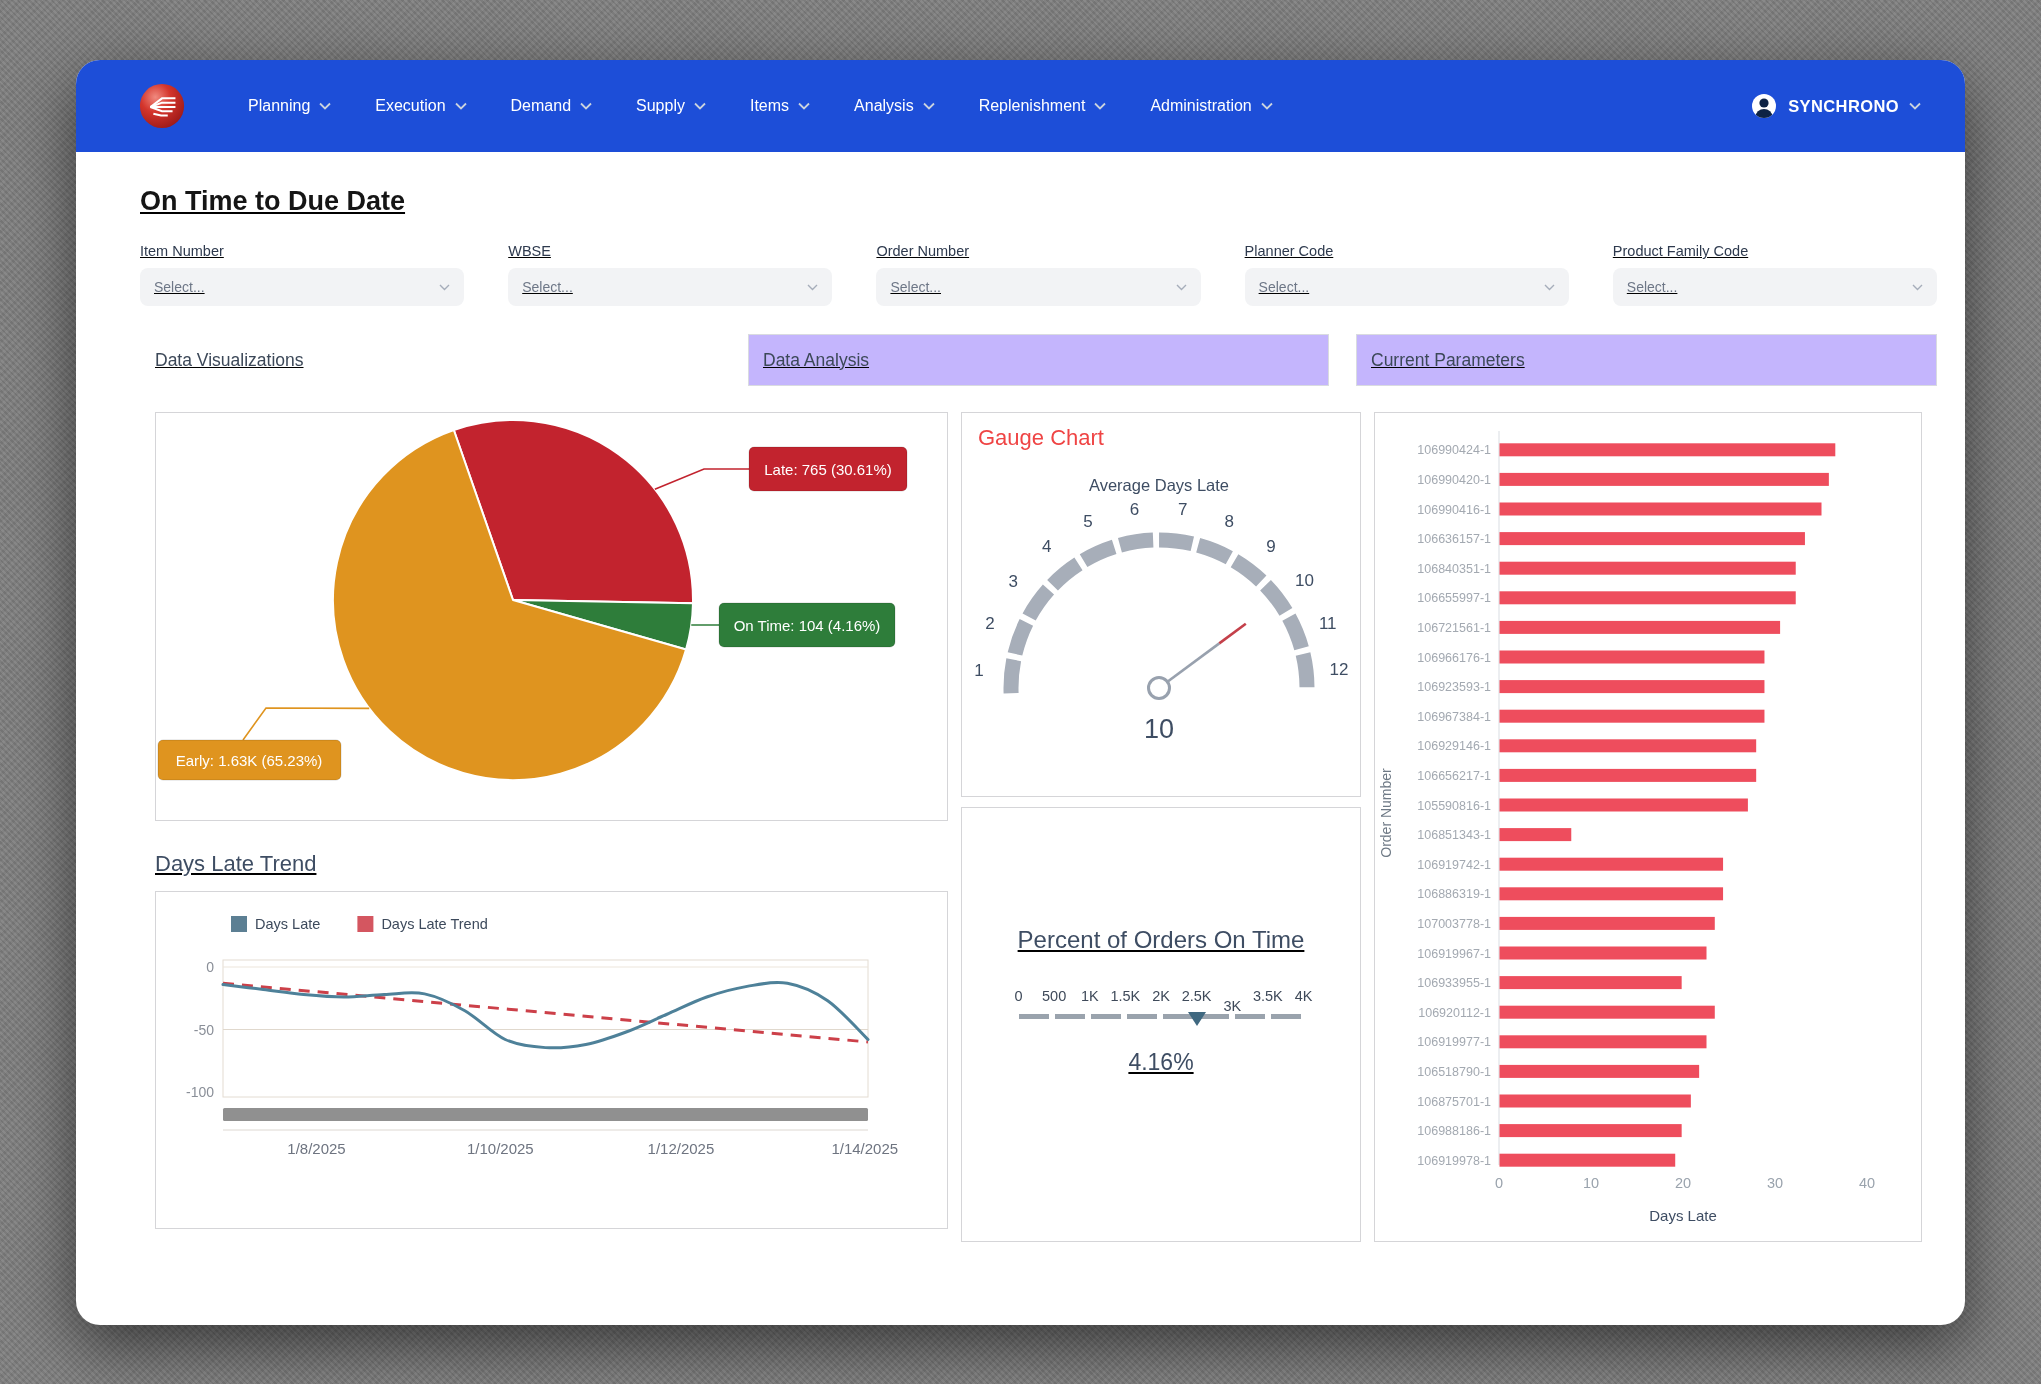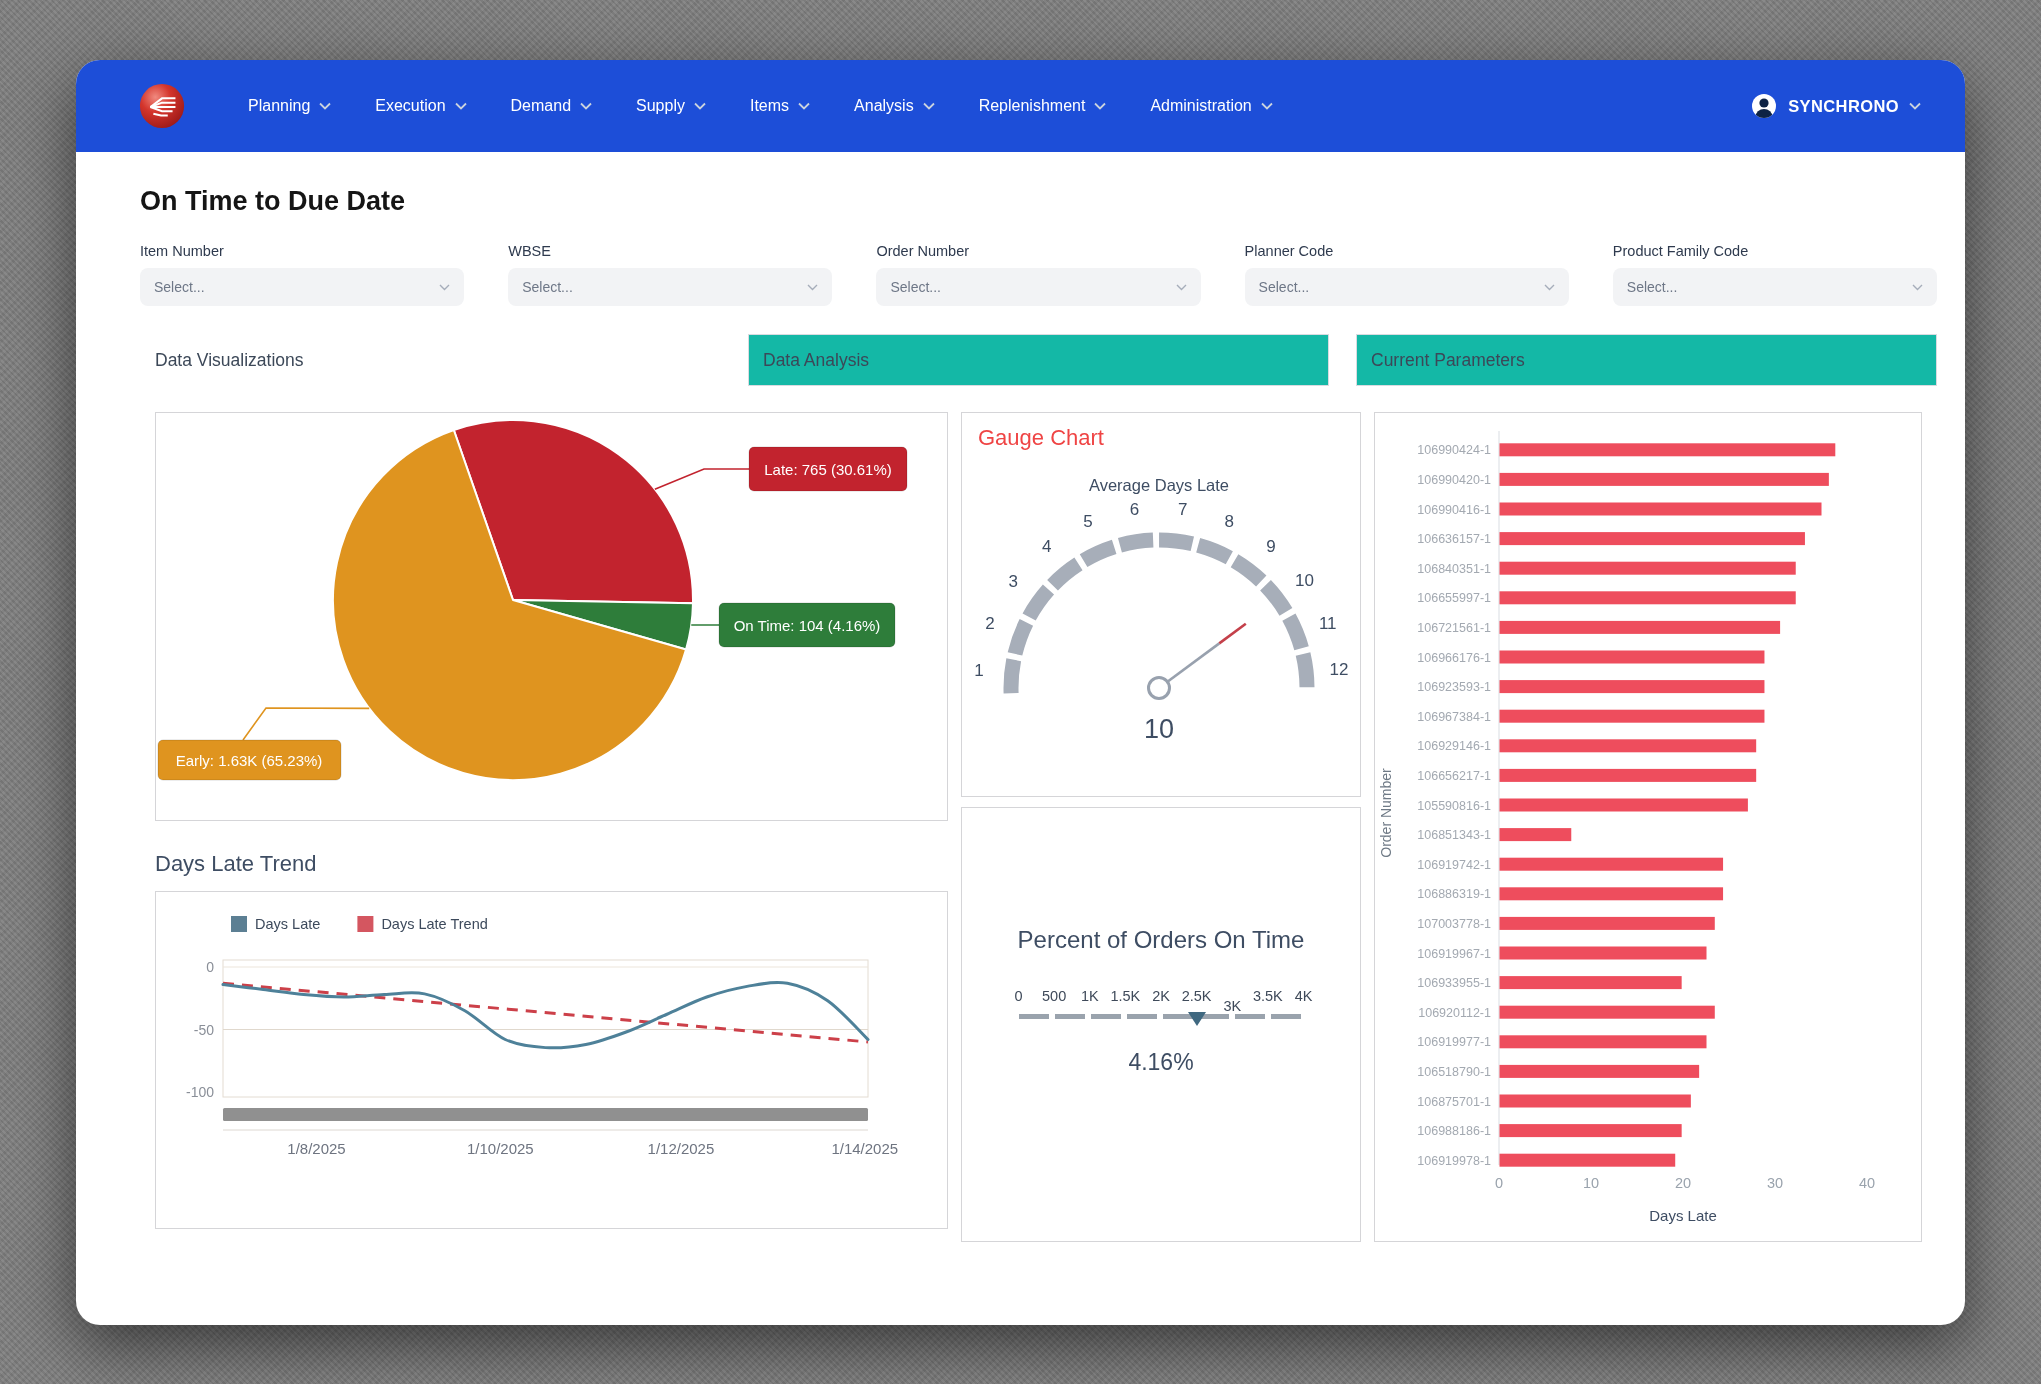--- a/index.html
+++ b/index.html
@@ -19,31 +19,31 @@
   }
   
   .navbar { height:92px; background:#1d4ed8; display:flex; align-items:center;
     padding:0 44px 0 62px; gap:44px; }
   .logo { width:48px; height:48px; flex:0 0 auto; margin-right:18px; cursor:pointer; }
   .nav-item { color:#fff; font-size:16px; display:flex; align-items:center; gap:9px; cursor:pointer; white-space:nowrap; }
   .spacer { flex:1; }
   .user { display:flex; align-items:center; gap:10px; color:#fff; font-weight:bold;
     font-size:16.5px; letter-spacing:.4px; cursor:pointer; }
   
-  .content { padding:24px 28px 0 64px; }
+  .content { padding:24px 28px 0 64px;text-decoration:underline; }
   .page-title { font-size:27px; font-weight:bold; color:#151515; margin:10px 0 26px; }
   .filters { display:flex; gap:44px; margin-bottom:28px; }
   .filter { flex:1; }
   .filter-label { font-size:14.5px; color:#2e3a4e; margin-bottom:9px; }
   .select { height:38px; background:#f2f3f5; border-radius:8px; display:flex;
     align-items:center; justify-content:space-between; padding:0 14px;
     color:#6e7787; font-size:14px; cursor:pointer; }
   .tabs { display:flex; margin-bottom:26px;gap:28px; }
   .tab { flex:1; height:52px; display:flex; align-items:center; padding-left:14px;
-    font-size:17.5px; color:#3c4858; background:#14b8a6; border:1px solid #d9dbe0;
+    font-size:17.5px; color:#3c4858; background:#c4b5fd; border:1px solid #d9dbe0;
     margin-left:-1px; cursor:pointer; }
   .tab:first-child { margin-left:0; }
   .tab.active { background:#fff; border-color:transparent; }
   
   .grid { display:flex; gap:13px; margin-left:15px; }
   .col1 { width:793px; display:flex; flex-direction:column; }
   .col2 { width:400px; }
   .col3 { width:548px; }
   .panel { background:#fff; border:1px solid #d5d5d8; }
   .pie-panel { height:409px; }

